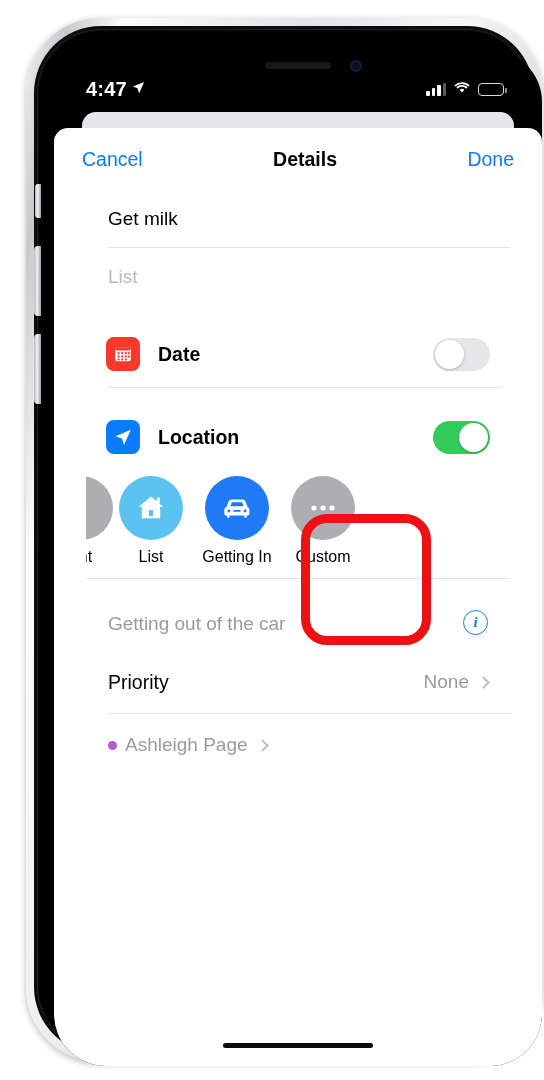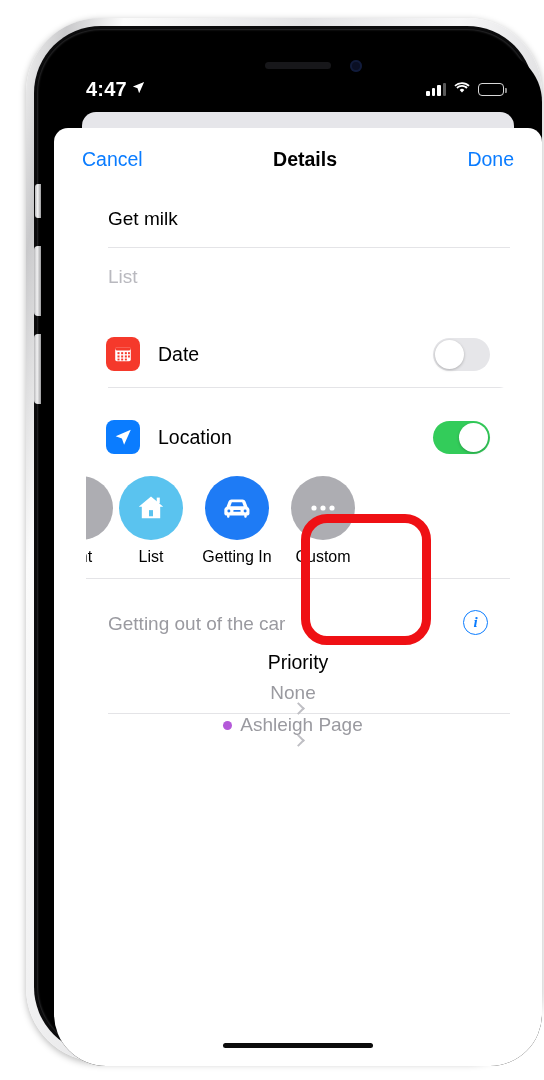--- a/index.html
+++ b/index.html
@@ -130,21 +130,21 @@
   .text-row { height: 57px; display: flex; align-items: center; padding: 0 22px; }
   .text-row .val { font-size: 19px; color: #000; }
   .text-row .ph  { font-size: 19px; color: #b9b9bf; }
 
   
   .opt-row { height: 66px; display: flex; align-items: center; padding: 0 20px; }
   .opt-icon {
     width: 34px; height: 34px; border-radius: 8px; flex: none;
     display: flex; align-items: center; justify-content: center; margin-right: 18px;
   }
-  .opt-label { font-size: 19.5px; color: #000; flex: 1; }
+  .opt-label { font-size: 19.5px; color: #000; flex: 1; font-weight: bold; }
 
   .toggle {
     width: 57px; height: 33px; border-radius: 17px; flex: none;
     background: #e6e6e9; position: relative; cursor: pointer;
   }
   .toggle.on { background: #33cc5a; }
   .toggle .knob {
     position: absolute; top: 2px; left: 2px;
     width: 29px; height: 29px; border-radius: 50%; background: #fff;
     box-shadow: 0 1px 3px rgba(0,0,0,.24);
@@ -188,21 +188,21 @@
   #loc-detail-text { flex: 1; font-size: 19px; color: #9a9aa0; }
   #info-icon-btn {
     width: 25px; height: 25px; border-radius: 50%;
     border: 1.7px solid #0a7cff; color: #0a7cff;
     display: flex; align-items: center; justify-content: center;
     font-size: 15px; font-family: "Liberation Serif", serif; font-style: italic;
     font-weight: 700; cursor: pointer; background: none;
   }
 
   
-  .nav-row { height: 62px; display: flex; align-items: center; padding: 0 22px; cursor: pointer; flex-direction: column; }
+  .nav-row { height: 62px; display: flex; align-items: center; padding: 0 22px; cursor: pointer; }
   .nav-row .nlabel { font-size: 19.5px; color: #000; flex: 1; }
   .nav-row .nvalue { font-size: 19px; color: #9a9aa0; margin-right: 10px;
                      display: flex; align-items: center; gap: 8px; }
   .list-dot { width: 9px; height: 9px; border-radius: 50%; background: #b459d9; display:inline-block; }
   .chev {
     width: 9px; height: 9px; border-right: 2.2px solid #bfbfc4;
     border-bottom: 2.2px solid #bfbfc4; transform: rotate(-45deg);
   }
 
   

